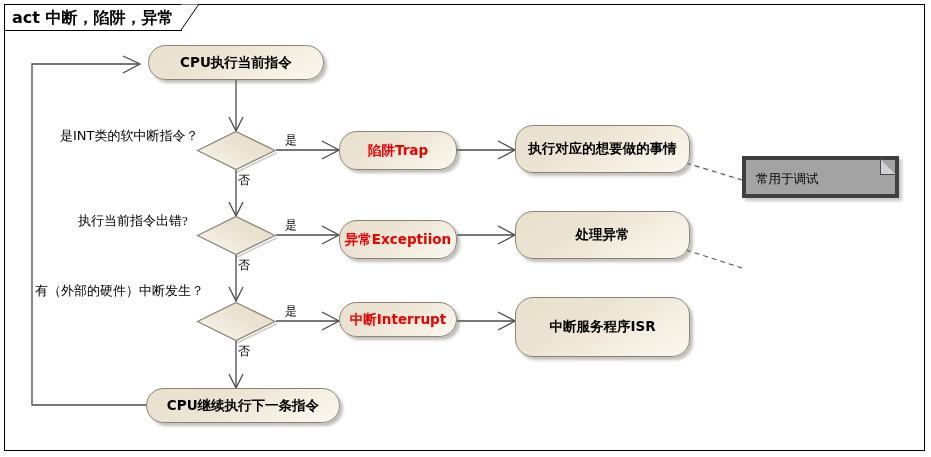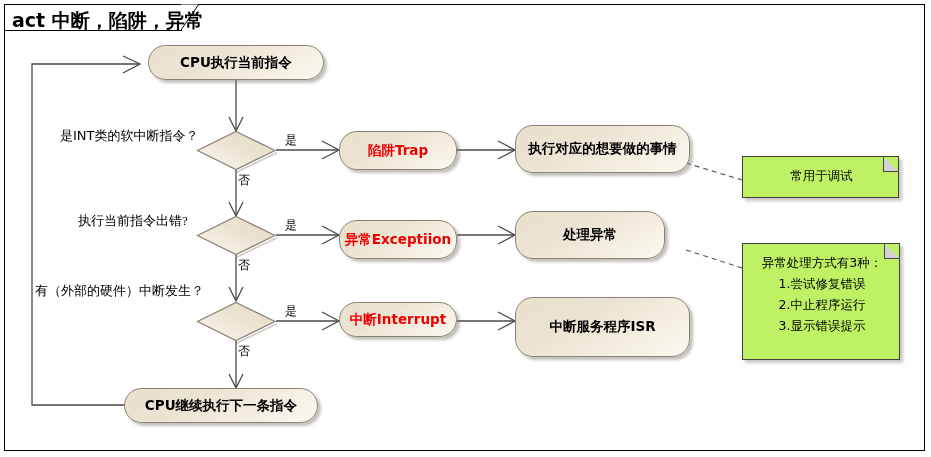--- a/index.html
+++ b/index.html
@@ -45,21 +45,21 @@
     left: 181px;
     top: 4px;
     width: 20px;
     height: 27px;
     overflow: hidden;
   }
   #frame-title {
     position: absolute;
     left: 12px;
     top: 8px;
-    font-size: 19px;
+    font-size: 16px;
     font-weight: bold;
     color: #000000;
     letter-spacing: 0px;
     white-space: nowrap;
     font-family: "DejaVu Sans", "Liberation Sans", sans-serif;
   }
   
   #edges {
     position: absolute;
     left: 0;
@@ -105,24 +105,23 @@
     position: absolute;
     font-size: 12px;
     color: #000000;
     white-space: nowrap;
     font-family: "DejaVu Sans", "Liberation Sans", sans-serif;
   }
   
   .note {
     position: absolute;
     box-sizing: border-box;
-    background: #bef264;
-    border: 1px solid #404040;
+    background: #a3a3a3;
+    border: 4px solid #404040;
     box-shadow: 3px 3px 3px rgba(120,115,115,0.40);
-    text-align: center;
   }
   .note-fold {
     position: absolute;
     right: -1px;
     top: -1px;
     width: 15px;
     height: 15px;
     background: #d2d2d6;
     border-left: 1px solid #46464a;
     border-bottom: 1px solid #46464a;
@@ -211,33 +210,33 @@
   </div>
 
   <div class="node" style="left:515px; top:125px; width:175px; height:48px;align-items:center;">
     <span>执行对应的想要做的事情</span>
   </div>
 
   <div class="node red" style="left:339px; top:220px; width:118px; height:39px;">
     <span>异常Exceptiion</span>
   </div>
 
-  <div class="node" style="left:515px; top:211px; width:150px; height:48px;">
+  <div class="node" style="left:515px; top:211px; width:175px; height:48px;">
     <span>处理异常</span>
   </div>
 
   <div class="node red" style="left:339px; top:302px; width:118px; height:35px;text-align:center;">
     <span>中断Interrupt</span>
   </div>
 
   <div class="node" style="left:515px; top:297px; width:175px; height:60px;">
     <span>中断服务程序ISR</span>
   </div>
 
-  <div class="node" style="left:124px; top:388px; width:194px; height:35px;">
+  <div class="node" style="left:146px; top:388px; width:194px; height:35px;">
     <span>CPU继续执行下一条指令</span>
   </div>
 
   <div class="diamond" style="left:196px; top:130px;">
     <svg width="84" height="44" viewBox="0 0 84 44">
       <defs>
         <linearGradient id="dg1" x1="0" y1="1" x2="1" y2="0">
           <stop offset="0%" stop-color="#fbf8f0"></stop>
           <stop offset="55%" stop-color="#ece4d3"></stop>
           <stop offset="100%" stop-color="#e3d9c3"></stop>
@@ -289,23 +288,14 @@
   <div class="guard" style="left:285px; top:303px;">是</div>
   <div class="guard" style="left:238px; top:343px;">否</div>
 
   <div class="note" style="left:742px; top:156px; width:157px; height:42px;">
     <div class="note-fold"></div>
     <div class="note-body">
       <div class="note-line">常用于调试</div>
     </div>
   </div>
 
-  <div class="note" style="left:742px; top:243px; width:158px; height:117px;">
-    <div class="note-fold"></div>
-    <div class="note-body">
-      <div class="note-line">异常处理方式有3种：</div>
-      <div class="note-line">1.尝试修复错误</div>
-      <div class="note-line">2.中止程序运行</div>
-      <div class="note-line">3.显示错误提示</div>
-    </div>
-  </div>
 
 </div>
 
 </body></html>

